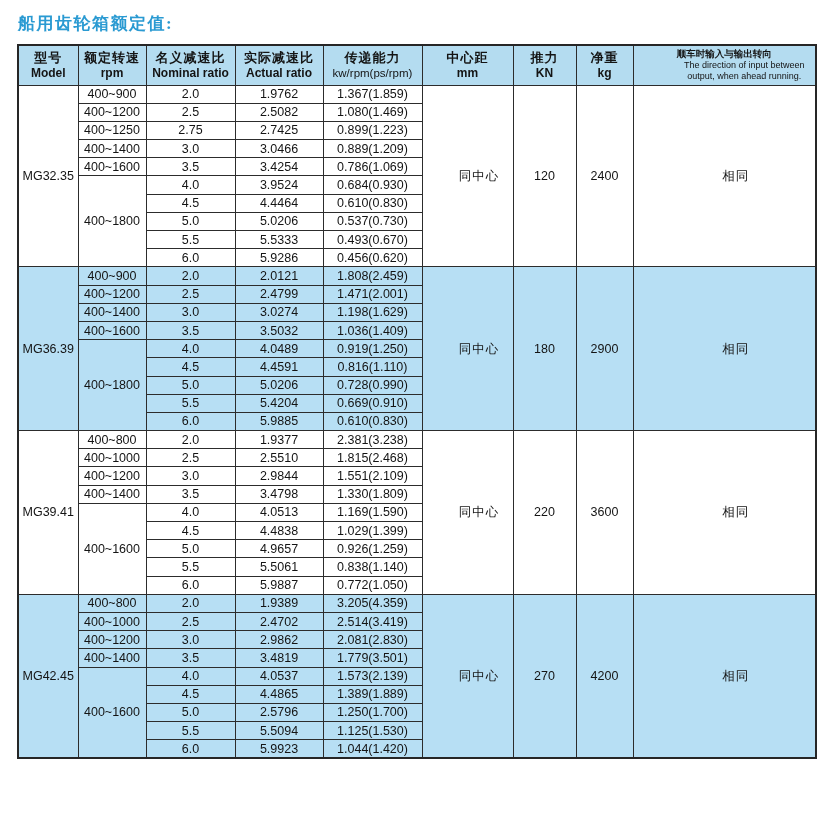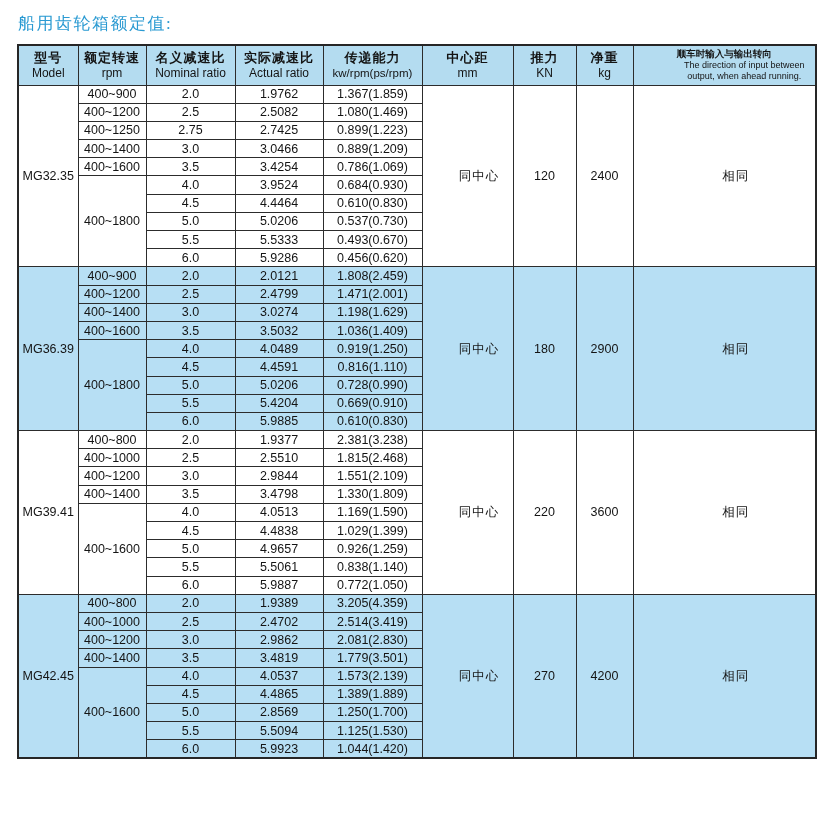--- a/index.html
+++ b/index.html
@@ -11,21 +11,21 @@
   }
   .page {
     width: 830px; height: 820px;
     padding: 12px 14px 0 17px;
     position: relative;
   }
   .title {
     margin: 0 0 9px 1px;
     font-family: "Liberation Serif", "DejaVu Serif", serif;
     font-size: 17px;
-    font-weight: normal;
+    font-weight: bold;
     color: #2a9ad2;
     letter-spacing: 1.5px;
   }
   table.spec-table {
     border-collapse: collapse;
     table-layout: fixed;
     width: 798px;
     border: 2px solid #262626;
   }
   .spec-table th, .spec-table td {
@@ -44,21 +44,21 @@
   th .zh {
     display: block;
     font-size: 13px;
     font-weight: bold;
     line-height: 17px;
     letter-spacing: 1px;
   }
   th .en {
     display: block;
     font-size: 12px;
-    font-weight: normal;
+    font-weight: bold;
     line-height: 15px;
   }
   th.small-head .zh {
     font-size: 9.5px;
     font-weight: bold;
     line-height: 12px;
     letter-spacing: 0;
   }
   th.small-head .en {
     font-size: 9px;
@@ -342,21 +342,21 @@
           <td>4.0537</td>
           <td>1.573(2.139)</td>
         </tr>
         <tr class="shaded">
           <td>4.5</td>
           <td>4.4865</td>
           <td>1.389(1.889)</td>
         </tr>
         <tr class="shaded">
           <td>5.0</td>
-          <td>2.8569</td>
+          <td>2.5796</td>
           <td>1.250(1.700)</td>
         </tr>
         <tr class="shaded">
           <td>5.5</td>
           <td>5.5094</td>
           <td>1.125(1.530)</td>
         </tr>
         <tr class="shaded">
           <td>6.0</td>
           <td>5.9923</td>

